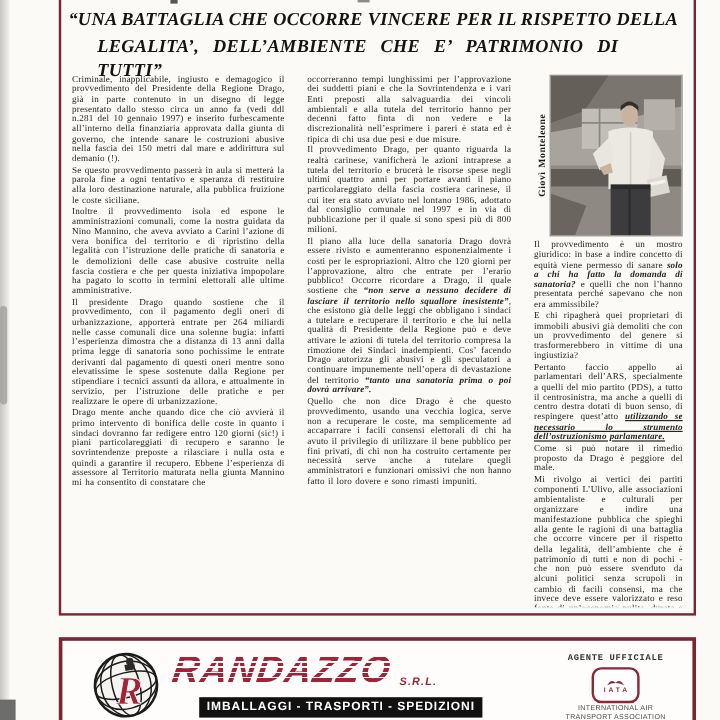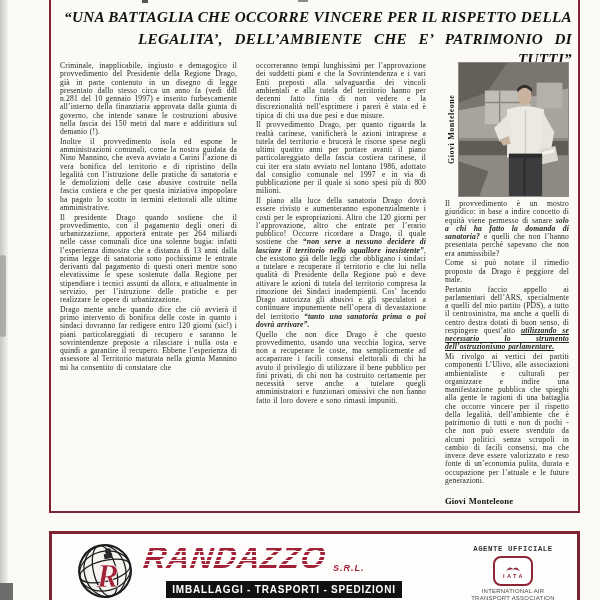--- a/index.html
+++ b/index.html
@@ -9,21 +9,21 @@
   .edge-left{position:absolute;left:0;top:0;width:8px;height:600px;
              background:linear-gradient(to right,#c6c5c2,#f3f2ef);}
   .edge-smudge{position:absolute;left:0;top:255px;width:6px;height:82px;background:#9c9c9a;border-radius:3px;opacity:.75;}
   .edge-corner{position:absolute;left:0;top:583px;width:13px;height:17px;background:#6d6d6b;}
   .mark-a{position:absolute;left:142px;top:0;width:6px;height:3px;background:#555;}
   .mark-b{position:absolute;left:298px;top:0;width:10px;height:2px;background:#8a8a88;}
 
   
   .frame{position:absolute;left:49px;top:-6px;width:531px;height:519px;box-sizing:border-box;
          border:2px solid var(--frame_red,#7d2331);}
-  .headline{margin-top:11px;padding:0 6px;text-align:right;color:#141414;
+  .headline{margin-top:11px;padding:0 6px;text-align:left;color:#141414;
             font-style:italic;font-weight:700;font-size:15.2px;line-height:20px;}
   .headline .l1{letter-spacing:.3px;}
   .headline .l2{word-spacing:7.5px;letter-spacing:.3px;margin-top:2px;margin-left:24px;}
 
   .cols{position:absolute;left:9px;right:9px;top:66px;bottom:5px;display:flex;gap:19px;}
   .col{font-size:7.6px;line-height:8.25px;letter-spacing:.15px;word-spacing:.6px;
        color:var(--text_dark,#242424);text-align:justify;overflow:hidden;}
   .col p{margin:0 0 1.5px 0;}
   .col-1{width:177px;}
   .col-2{width:170px;font-family:Liberation Serif, serif;}
@@ -75,20 +75,21 @@
 
   <div class="frame">
     <div class="headline">
       <div class="l1">“UNA BATTAGLIA CHE OCCORRE VINCERE PER IL RISPETTO DELLA</div>
       <div class="l2">LEGALITA’, DELL’AMBIENTE CHE E’ PATRIMONIO DI TUTTI”</div>
     </div>
 
     <div class="cols">
       <div class="col col-1">
           <p><span>Criminale, inapplicabile, ingiusto e demagogico il provvedimento del Presidente della Regione Drago, già in parte contenuto in un disegno di legge presentato dallo stesso circa un anno fa (vedi ddl n.281 del 10 gennaio 1997) e inserito furbescamente all’interno della finanziaria approvata dalla giunta di governo, che intende sanare le costruzioni abusive nella fascia dei 150 metri dal mare e addirittura sul demanio (!).</span></p>
+          <p><span>Se questo provvedimento passerà in aula si metterà la parola fine a ogni tentativo e speranza di restituire alla loro destinazione naturale, alla pubblica fruizione le coste siciliane.</span></p>
           <p><span>Inoltre il provvedimento isola ed espone le amministrazioni comunali, come la nostra guidata da Nino Mannino, che aveva avviato a Carini l’azione di vera bonifica del territorio e di ripristino della legalità con l’istruzione delle pratiche di sanatoria e le demolizioni delle case abusive costruite nella fascia costiera e che per questa iniziativa impopolare ha pagato lo scotto in termini elettorali alle ultime amministrative.</span></p>
           <p><span>Il presidente Drago quando sostiene che il provvedimento, con il pagamento degli oneri di urbanizzazione, apporterà entrate per 264 miliardi nelle casse comunali dice una solenne bugia: infatti l’esperienza dimostra che a distanza di 13 anni dalla prima legge di sanatoria sono pochissime le entrate derivanti dal pagamento di questi oneri mentre sono elevatissime le spese sostenute dalla Regione per stipendiare i tecnici assunti da allora, e attualmente in servizio, per l’istruzione delle pratiche e per realizzare le opere di urbanizzazione.</span></p>
           <p><span>Drago mente anche quando dice che ciò avvierà il primo intervento di bonifica delle coste in quanto i sindaci dovranno far redigere entro 120 giorni (sic!) i piani particolareggiati di recupero e saranno le sovrintendenze preposte a rilasciare i nulla osta e quindi a garantire il recupero. Ebbene l’esperienza di assessore al Territorio maturata nella giunta Mannino mi ha consentito di constatare che</span></p>
         </div>
       <div class="col col-2">
           <p><span>occorreranno tempi lunghissimi per l’approvazione dei suddetti piani e che la Sovrintendenza e i vari Enti preposti alla salvaguardia dei vincoli ambientali e alla tutela del territorio hanno per decenni fatto finta di non vedere e la discrezionalità nell’esprimere i pareri è stata ed è tipica di chi usa due pesi e due misure.</span></p>
           <p><span>Il provvedimento Drago, per quanto riguarda la realtà carinese, vanificherà le azioni intraprese a tutela del territorio e brucerà le risorse spese negli ultimi quattro anni per portare avanti il piano particolareggiato della fascia costiera carinese, il cui iter era stato avviato nel lontano 1986, adottato dal consiglio comunale nel 1997 e in via di pubblicazione per il quale si sono spesi più di 800 milioni.</span></p>
           <p><span>Il piano alla luce della sanatoria Drago dovrà essere rivisto e aumenteranno esponenzialmente i costi per le espropriazioni. Altro che 120 giorni per l’approvazione, altro che entrate per l’erario pubblico! Occorre ricordare a Drago, il quale sostiene che </span><span class="seg-bi">“non serve a nessuno decidere di lasciare il territorio nello squallore inesistente”</span><span>, che esistono già delle leggi che obbligano i sindaci a tutelare e recuperare il territorio e che lui nella qualità di Presidente della Regione può e deve attivare le azioni di tutela del territorio compresa la rimozione dei Sindaci inadempienti. Cos’ facendo Drago autorizza gli abusivi e gli speculatori a continuare impunemente nell’opera di devastazione del territorio </span><span class="seg-bi">“tanto una sanatoria prima o poi dovrà arrivare”.</span></p>
           <p><span>Quello che non dice Drago è che questo provvedimento, usando una vecchia logica, serve non a recuperare le coste, ma semplicemente ad accaparrare i facili consensi elettorali di chi ha avuto il privilegio di utilizzare il bene pubblico per fini privati, di chi non ha costruito certamente per necessità serve anche a tutelare quegli amministratori e funzionari omissivi che non hanno fatto il loro dovere e sono rimasti impuniti.</span></p>
         </div>
@@ -118,22 +119,23 @@
               <rect x="88" y="86" width="18" height="15" fill="#dcd9d0" transform="rotate(-12 97 93)"></rect>
               <rect x="90" y="89" width="14" height="3" fill="#f4f2ec" transform="rotate(-12 97 93)"></rect>
               <rect x="54" y="92" width="36" height="5" fill="#2b2a2c"></rect>
               <rect x="54" y="96" width="36" height="39" fill="#3c3b3d"></rect>
               <line x1="71" y1="96" x2="71" y2="135" stroke="#2c2b2d" stroke-width="2"></line>
             </svg>
           </div>
         </div>
         <div class="col3-text">
             <p><span>Il provvedimento è un mostro giuridico: in base a indire concetto di equità viene permesso di sanare </span><span class="seg-bi">solo a chi ha fatto la domanda di sanatoria?</span><span> e quelli che non l’hanno presentata perché sapevano che non era ammissibile?</span></p>
+            <p><span>E chi ripagherà quei proprietari di immobili abusivi già demoliti che con un provvedimento del genere si trasformerebbero in vittime di una ingiustizia?</span></p>
+            <p><span>Pertanto faccio appello ai parlamentari dell’ARS, specialmente a quelli del mio partito (PDS), a tutto il centrosinistra, ma anche a quelli di centro destra dotati di buon senso, di respingere quest’atto </span><span class="seg-biu">utilizzando se necessario lo strumento dell’ostruzionismo parlamentare.</span></p>
             <p><span>Come si può notare il rimedio proposto da Drago è peggiore del male.</span></p>
-            <p><span>Pertanto faccio appello ai parlamentari dell’ARS, specialmente a quelli del mio partito (PDS), a tutto il centrosinistra, ma anche a quelli di centro destra dotati di buon senso, di respingere quest’atto </span><span class="seg-biu">utilizzando se necessario lo strumento dell’ostruzionismo parlamentare.</span></p>
             <p><span>Mi rivolgo ai vertici dei partiti componenti L’Ulivo, alle associazioni ambientaliste e culturali per organizzare e indire una manifestazione pubblica che spieghi alla gente le ragioni di una battaglia che occorre vincere per il rispetto della legalità, dell’ambiente che è patrimonio di tutti e non di pochi - che non può essere svenduto da alcuni politici senza scrupoli in cambio di facili consensi, ma che invece deve essere valorizzato e reso fonte di un’economia pulita, durata e occupazione per l’attuale e le future generazioni.</span></p>
           </div>
         <div class="signature">
           <div>Giovi Monteleone</div>
         </div>
       </div>
     </div>
   </div>
 
   <div class="adbox">

